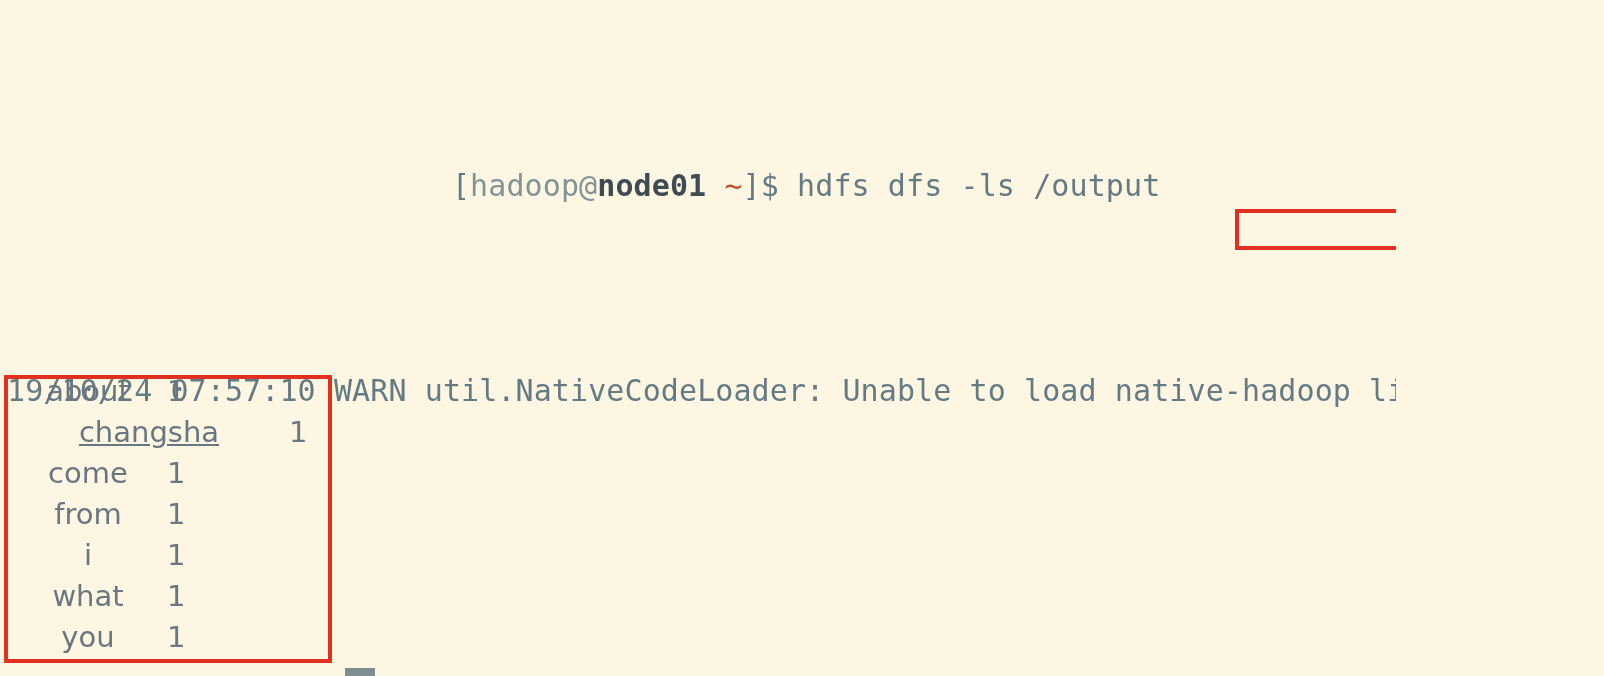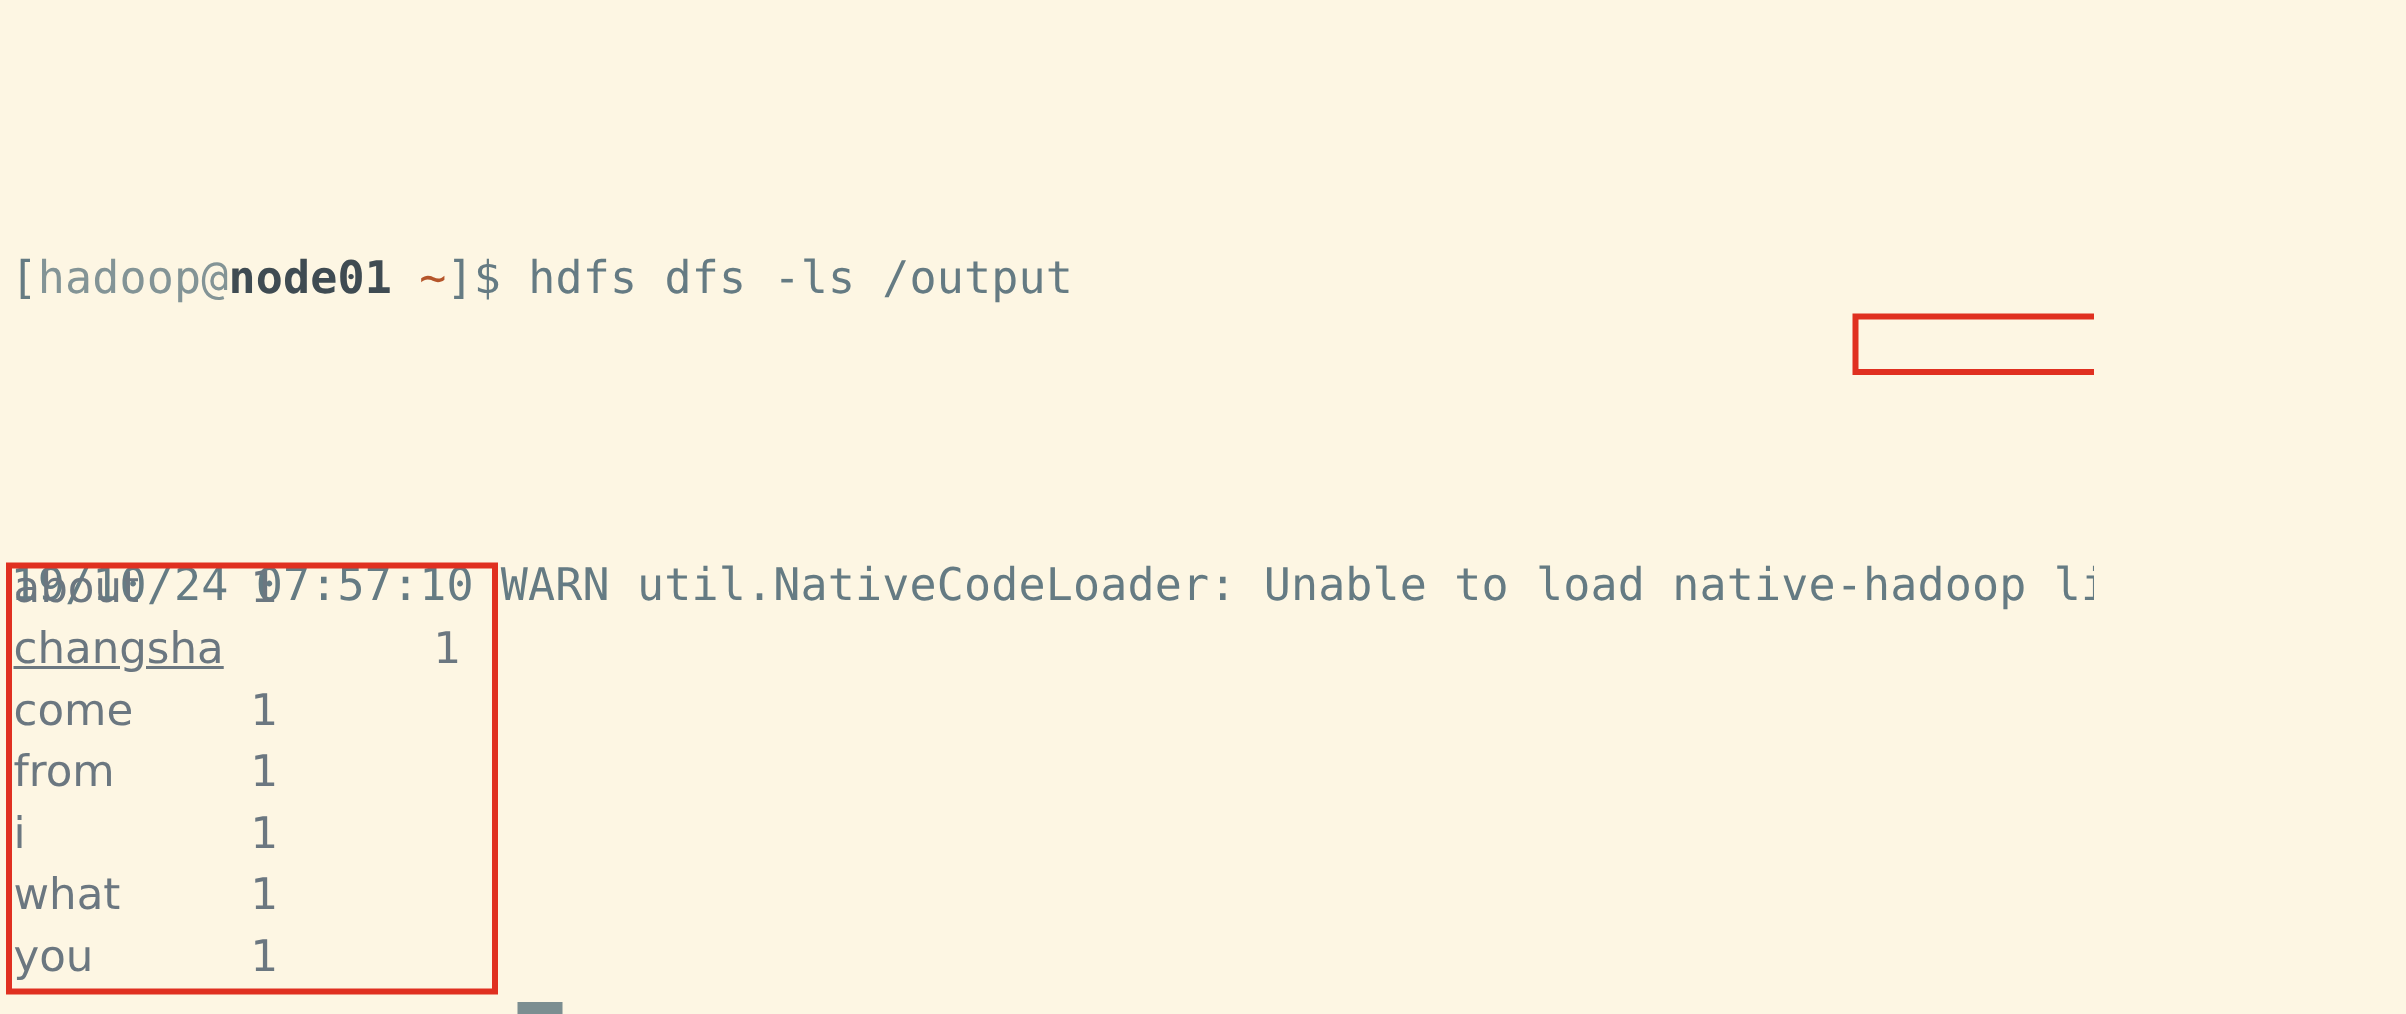--- a/index.html
+++ b/index.html
@@ -11,20 +11,21 @@
   #terminal {
     position: relative;
     width: 1396px;
     height: 676px;
     background: #fdf6e3;
     overflow: hidden;
     font-family: "DejaVu Sans Mono", "Liberation Mono", monospace;
     font-size: 30px;
     line-height: 41px;
     color: #657b83;
+    text-align: center;
     -webkit-font-smoothing: antialiased;
   }
 
   .term-lines {
     position: absolute;
     left: 7px;
     top: 1px;
     white-space: pre;
   }
 

